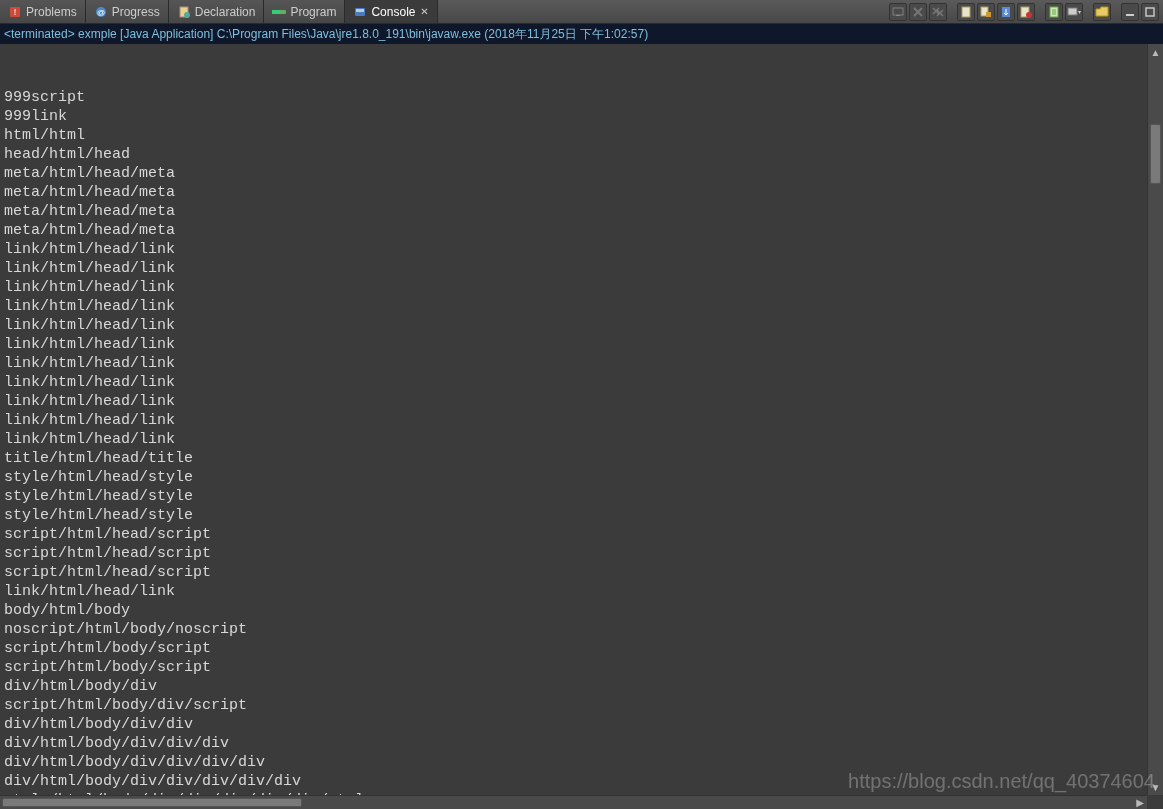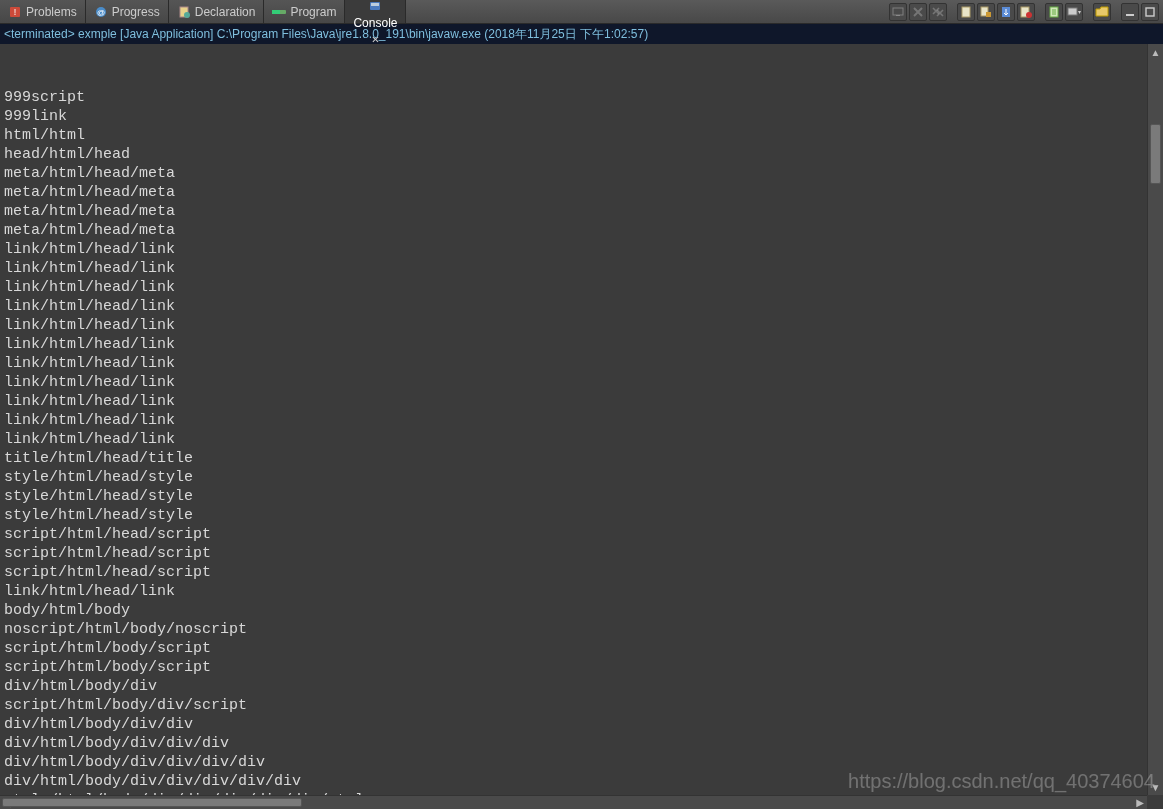--- a/index.html
+++ b/index.html
@@ -1,20 +1,20 @@
 <!DOCTYPE html>
 <html><head>
 <meta charset="utf-8">
 <style>
 * { margin:0; padding:0; box-sizing:border-box; }
 body { width:1163px; height:809px; background:#3b3b3b; font-family:Tahoma,Verdana,sans-serif; font-size:12px; color:#ccc; overflow:hidden; position:relative; }
 
 .tabbar { height:24px; background:linear-gradient(#5a5a5a,#484848); display:flex; align-items:stretch; border-bottom:1px solid #2a2a2a; }
 .tab { display:flex; align-items:center; gap:4px; padding:0 8px; border-right:1px solid #2a2a2a; background:linear-gradient(#555,#474747); cursor:pointer; }
-.tab.active { background:#3b3b3b; color:#fff;flex-direction:column; }
+.tab.active { background:#3b3b3b; color:#fff; }
 .tab .ticon { width:14px; height:14px; display:inline-flex; align-items:center; justify-content:center; }
 .tab .close { width:10px; height:10px; display:inline-flex; align-items:center; justify-content:center; font-size:10px; color:#ccc; }
 .tabbar-right { margin-left:auto; display:flex; align-items:center; gap:2px; padding-right:4px; }
 .tbtn { width:18px; height:18px; display:inline-flex; align-items:center; justify-content:center; background:#4a4a4a; border:1px solid #333; border-radius:2px; }
 .tbtn.grey svg * { filter:grayscale(1); opacity:.55; }
 .sep { width:6px; }
 
 .header { height:20px; background:#0f172a; color:#7fbfde; padding:2px 4px 0 4px; font-size:12px; white-space:nowrap; }
 
 .console-wrap { position:absolute; top:44px; left:0; right:0; bottom:14px; overflow:hidden; }

